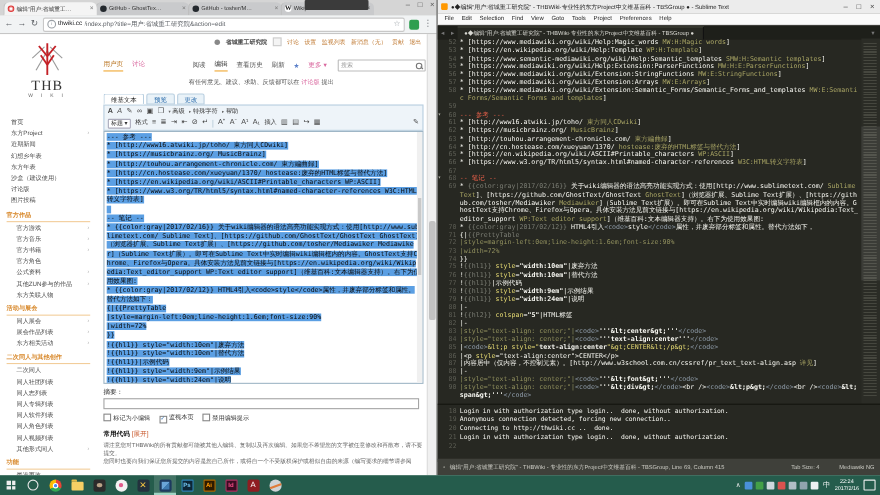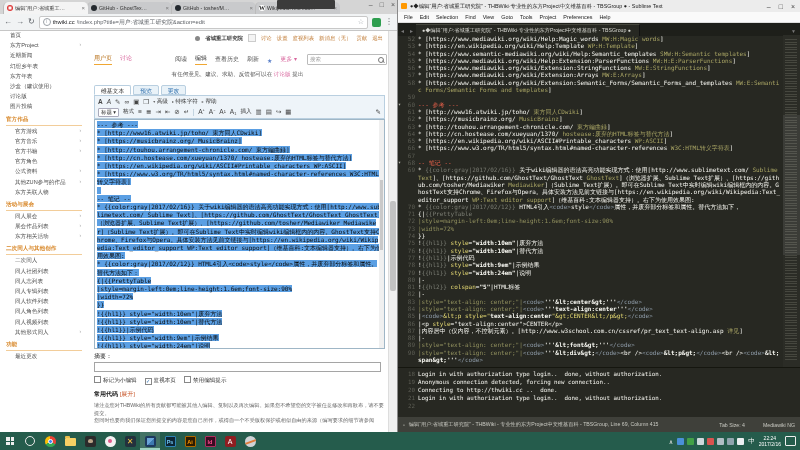--- a/index.html
+++ b/index.html
@@ -193,20 +193,39 @@
           <span class="msgbox"></span>
           <span>讨论</span>
           <span>设置</span>
           <span>监视列表</span>
           <span>新消息（无）</span>
           <span>贡献</span>
           <span>退出</span>
         </div>
 
       <div class="sidebar">
+        <div class="logo">
+          <svg width="34" height="34" viewBox="0 0 40 40">
+            <g stroke="#9a9a9a" stroke-width="1.2">
+              <line x1="8" y1="34" x2="20" y2="13"></line>
+                <line x1="32" y1="34" x2="20" y2="13"></line>
+              <line x1="4" y1="21" x2="17" y2="9"></line>
+                <line x1="36" y1="21" x2="23" y2="9"></line>
+            </g>
+            <g stroke="#c42127" stroke-width="2">
+              <line x1="20" y1="39" x2="20" y2="5"></line>
+              <line x1="20" y1="19" x2="11" y2="8"></line>
+                <line x1="20" y1="19" x2="29" y2="8"></line>
+              <line x1="20" y1="28" x2="13" y2="18"></line>
+                <line x1="20" y1="28" x2="27" y2="18"></line>
+            </g>
+          </svg>
+          <div class="thb">THB</div>
+          <div class="wiki">W I K I</div>
+        </div>
         <nav id="sidenav">
             <div>
               <div class="side-item">
                 <span>首页</span>
               </div>
               <div class="side-item">
                 <span>东方Project</span>
                 <span class="arr">›</span>
               </div>
               <div class="side-item">

